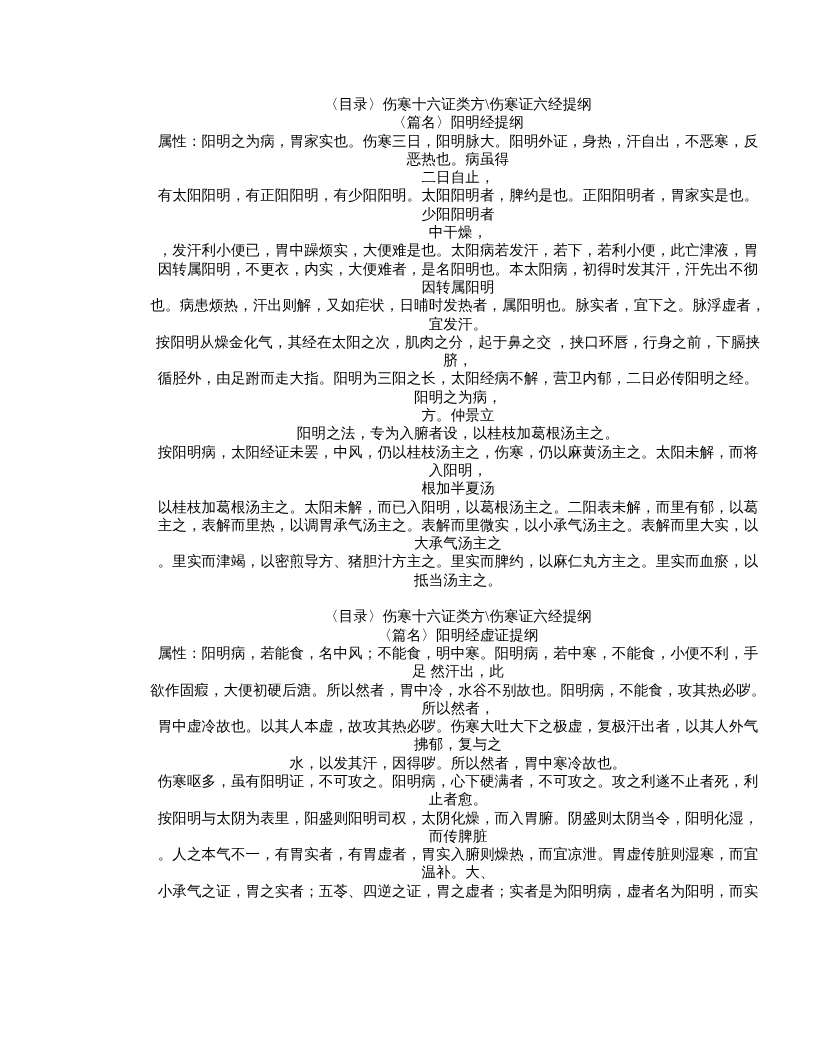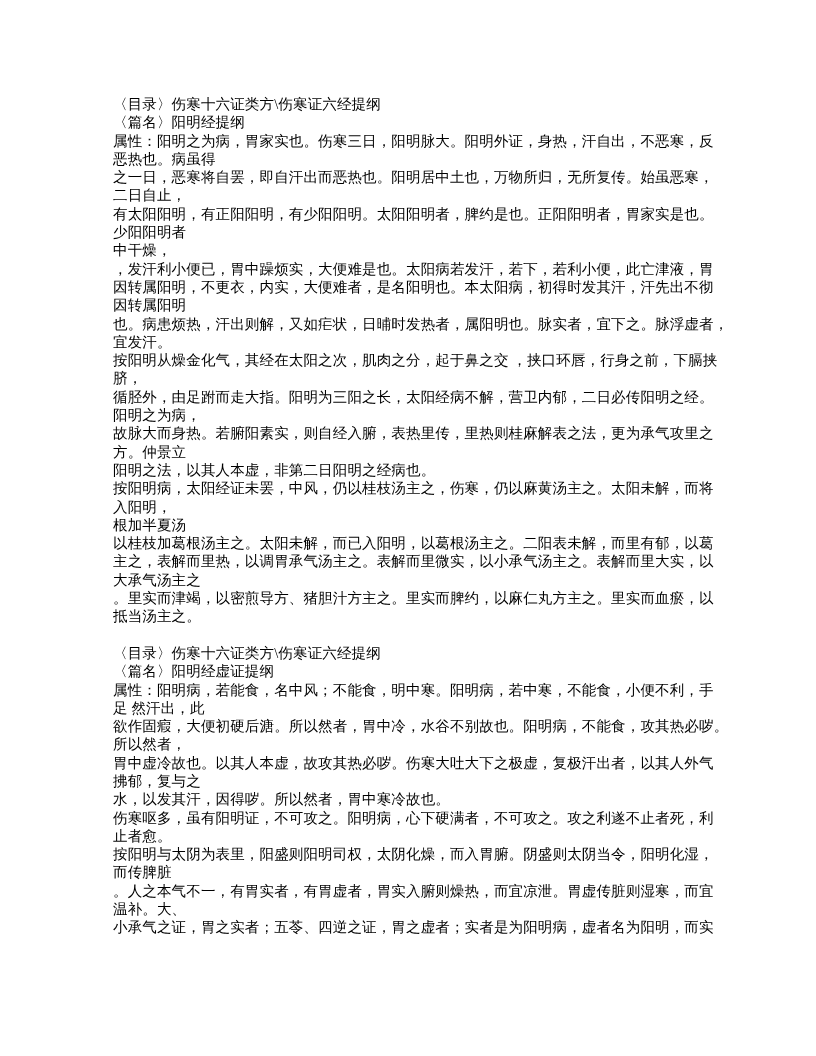--- a/index.html
+++ b/index.html
@@ -9,24 +9,25 @@
   }
   body {
     width: 816px;
     height: 1056px;
     position: relative;
     overflow: hidden;
     font-family: "Liberation Serif", "DejaVu Serif", serif;
   }
   .page {
     position: absolute;
-    left: 113px;
+    left: 128px;
     top: 95px;
     width: 660px;
     color: #000000;
+    text-align: center;
   }
   .section { margin: 0; padding: 0; }
   .section + .section { margin-top: 18.3px; }
   .line {
     font-size: 14.5px;
     line-height: 18.3px;
     letter-spacing: 0.15px;
     white-space: pre;
     color: #000000;
   }
@@ -34,37 +35,35 @@
 </head>
 <body>
 
 <div class="page">
   <div id="doc-body">
       <div class="section">
         <div class="line">〈目录〉伤寒十六证类方\伤寒证六经提纲</div>
         <div class="line">〈篇名〉阳明经提纲</div>
         <div class="line">属性：阳明之为病，胃家实也。伤寒三日，阳明脉大。阳明外证，身热，汗自出，不恶寒，反</div>
         <div class="line">恶热也。病虽得</div>
-        <div class="line">之一日，恶寒将自罢，即自汗出而恶热也。阳明居中土也，万物所归，无所复传。始虽恶寒，</div>
         <div class="line">二日自止，</div>
         <div class="line">有太阳阳明，有正阳阳明，有少阳阳明。太阳阳明者，脾约是也。正阳阳明者，胃家实是也。</div>
         <div class="line">少阳阳明者</div>
         <div class="line">中干燥，</div>
         <div class="line">，发汗利小便已，胃中躁烦实，大便难是也。太阳病若发汗，若下，若利小便，此亡津液，胃</div>
         <div class="line">因转属阳明，不更衣，内实，大便难者，是名阳明也。本太阳病，初得时发其汗，汗先出不彻</div>
         <div class="line">因转属阳明</div>
         <div class="line">也。病患烦热，汗出则解，又如疟状，日晡时发热者，属阳明也。脉实者，宜下之。脉浮虚者，</div>
         <div class="line">宜发汗。</div>
         <div class="line">按阳明从燥金化气，其经在太阳之次，肌肉之分，起于鼻之交 ，挟口环唇，行身之前，下膈挟</div>
         <div class="line">脐，</div>
         <div class="line">循胫外，由足跗而走大指。阳明为三阳之长，太阳经病不解，营卫内郁，二日必传阳明之经。</div>
         <div class="line">阳明之为病，</div>
-        <div class="line">故脉大而身热。若腑阳素实，则自经入腑，表热里传，里热则桂麻解表之法，更为承气攻里之</div>
         <div class="line">方。仲景立</div>
-        <div class="line">阳明之法，以其人本虚，非第二日阳明之经病也。</div>
+        <div class="line">阳明之法，专为入腑者设，以桂枝加葛根汤主之。</div>
         <div class="line">按阳明病，太阳经证未罢，中风，仍以桂枝汤主之，伤寒，仍以麻黄汤主之。太阳未解，而将</div>
         <div class="line">入阳明，</div>
         <div class="line">根加半夏汤</div>
         <div class="line">以桂枝加葛根汤主之。太阳未解，而已入阳明，以葛根汤主之。二阳表未解，而里有郁，以葛</div>
         <div class="line">主之，表解而里热，以调胃承气汤主之。表解而里微实，以小承气汤主之。表解而里大实，以</div>
         <div class="line">大承气汤主之</div>
         <div class="line">。里实而津竭，以密煎导方、猪胆汁方主之。里实而脾约，以麻仁丸方主之。里实而血瘀，以</div>
         <div class="line">抵当汤主之。</div>
       </div>
       <div class="section">

